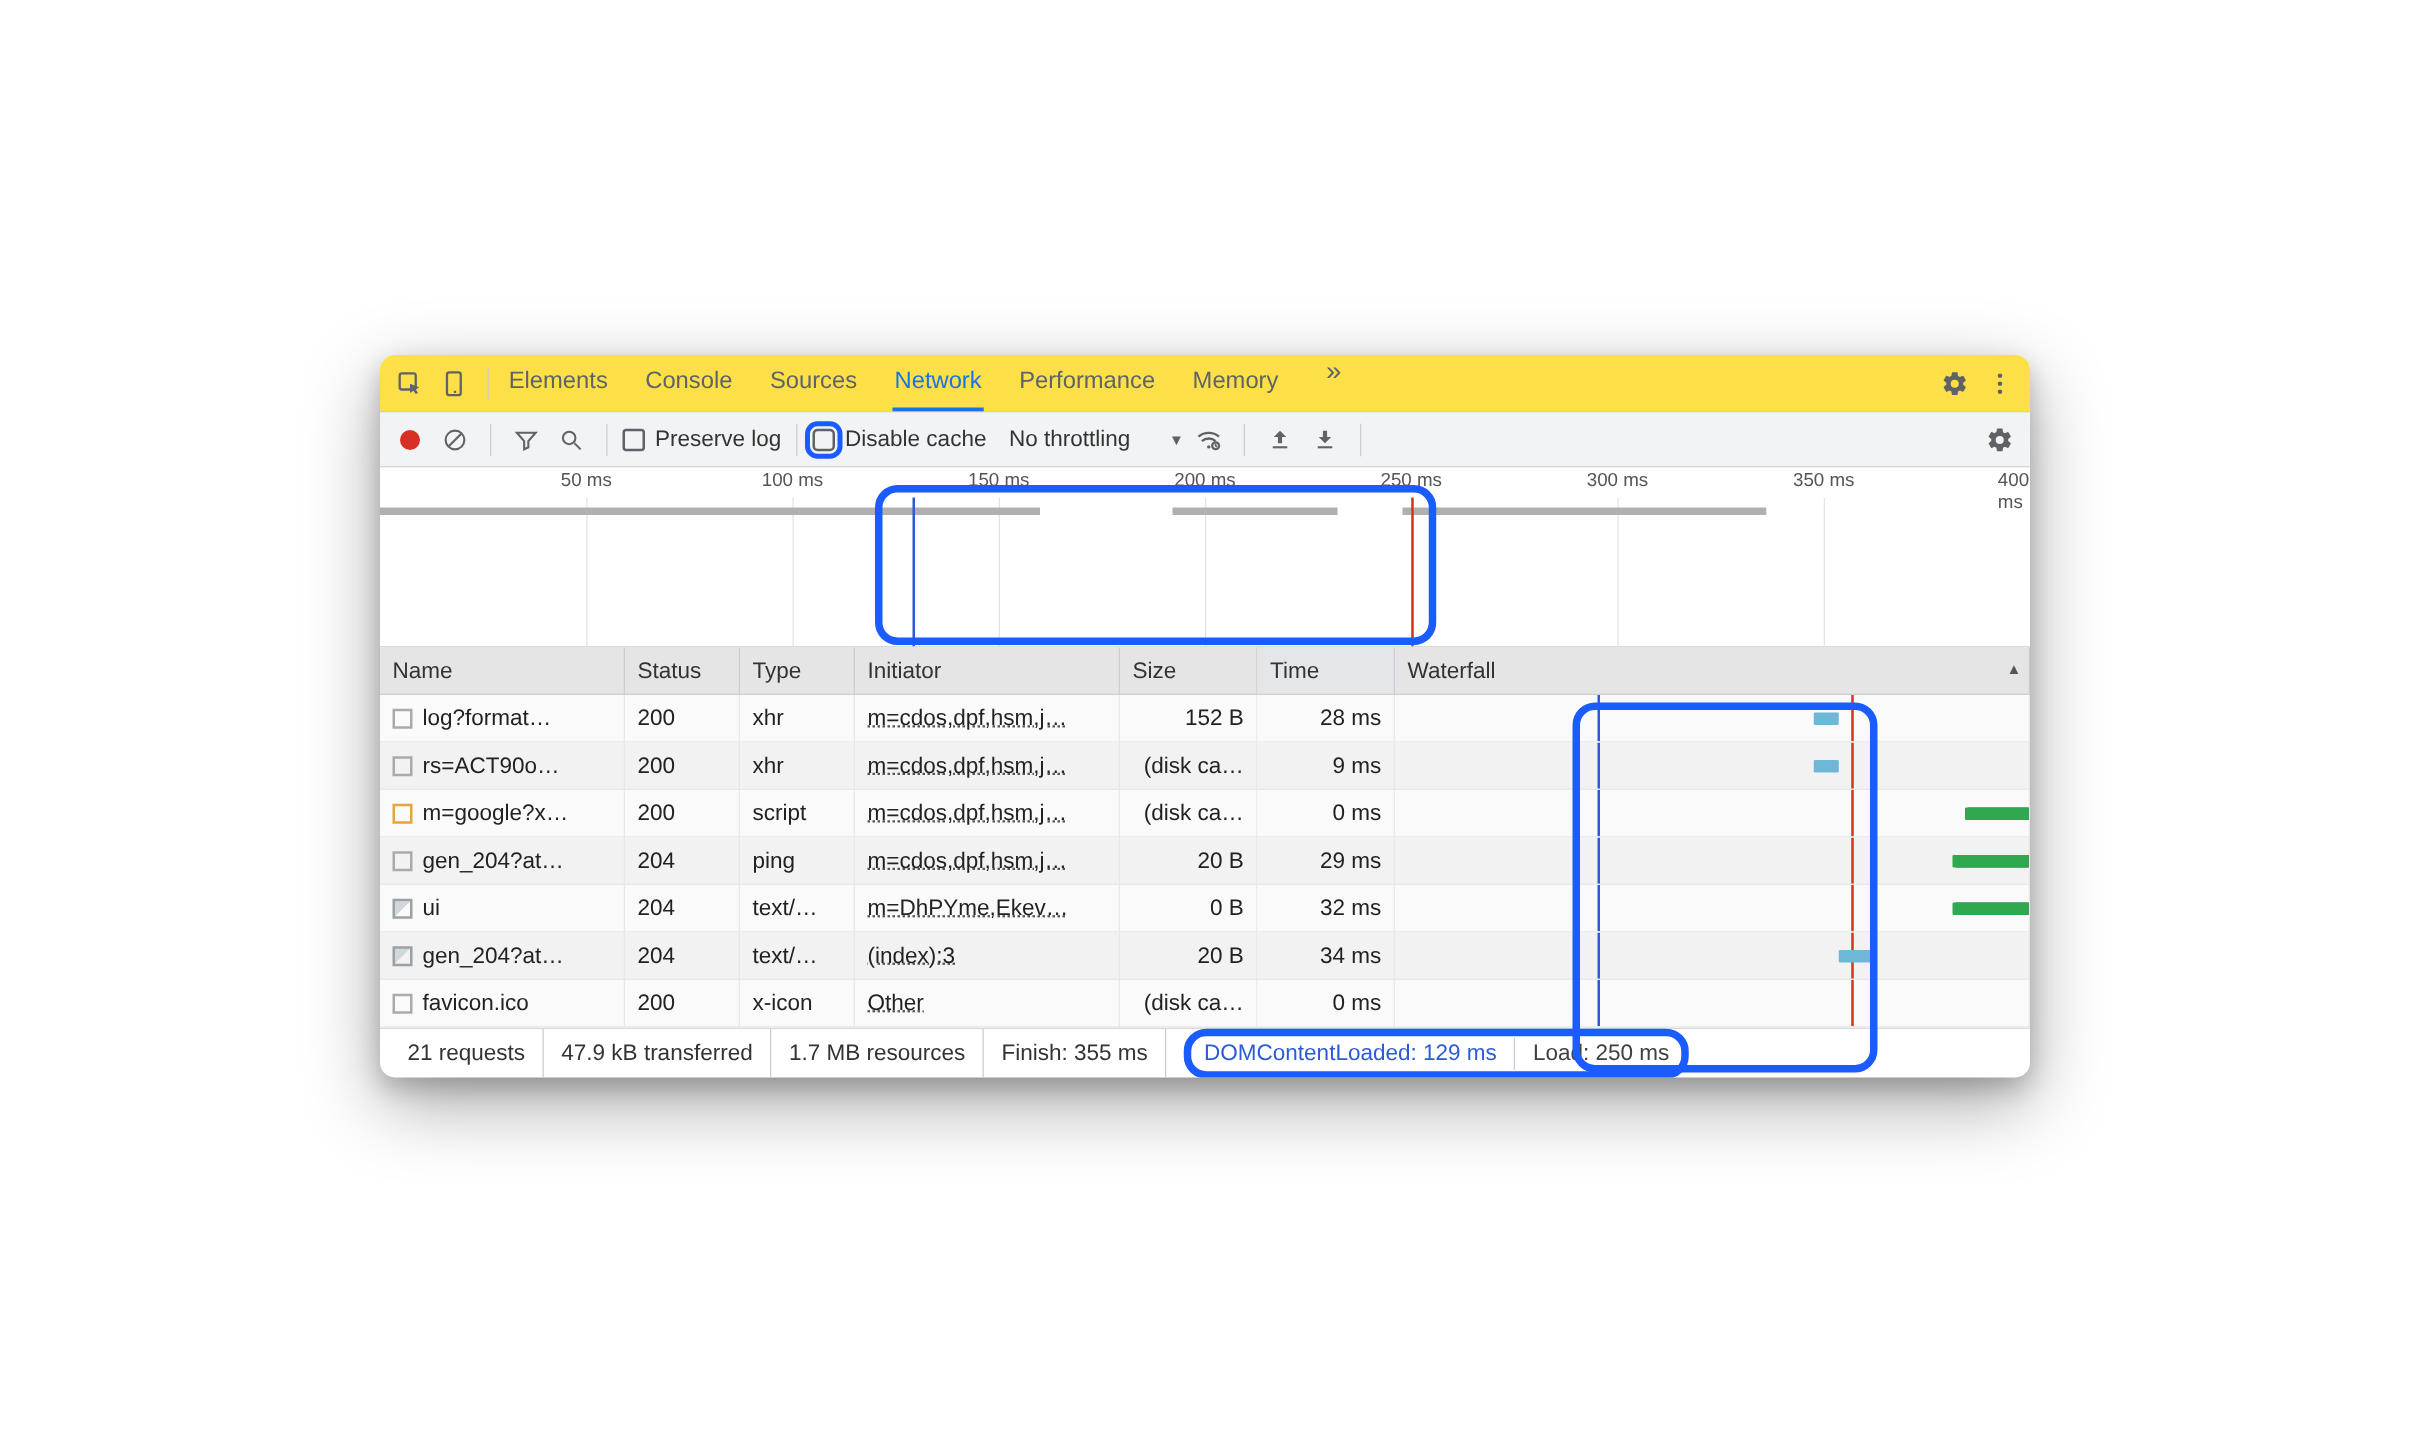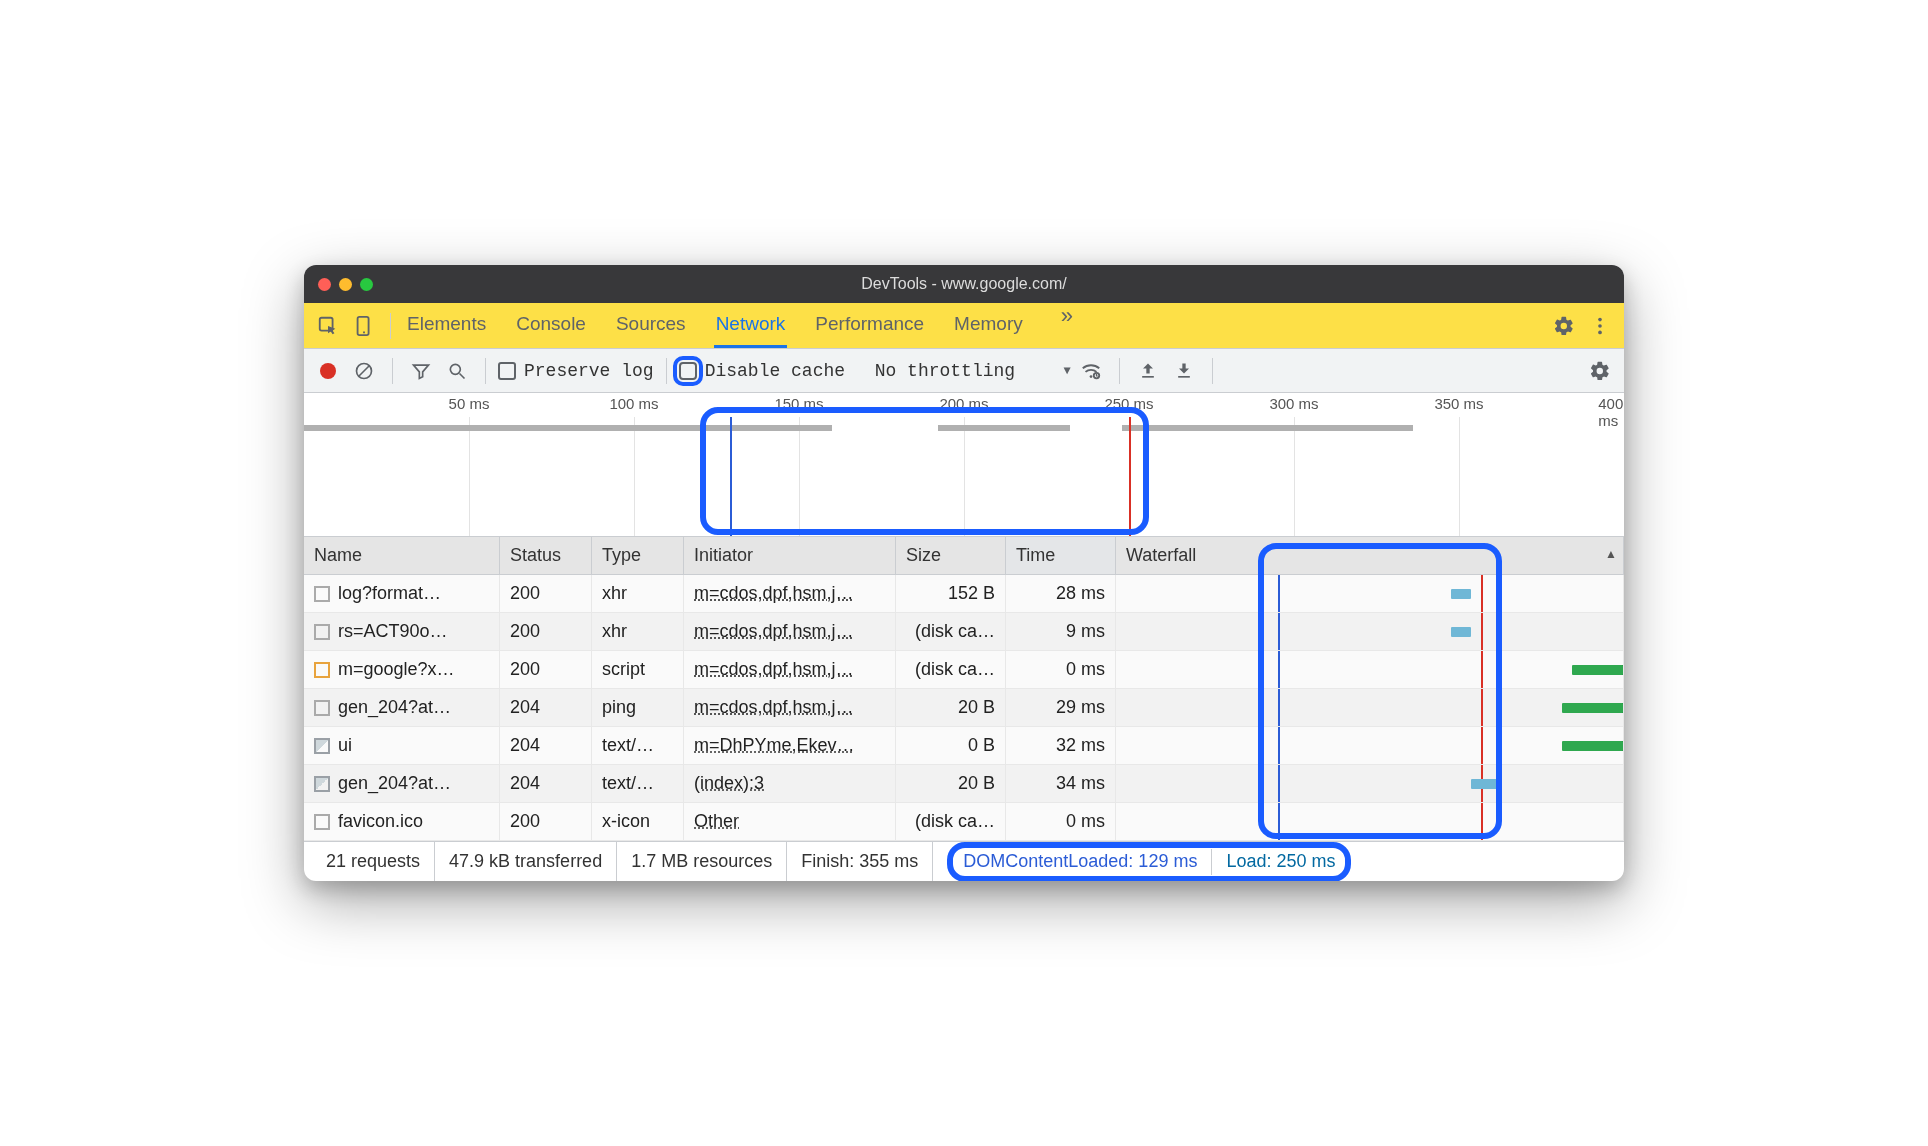--- a/index.html
+++ b/index.html
@@ -57,21 +57,21 @@
   .tabs { display:flex; gap:26px; margin-left:6px; font-size:19px; color:#5f6368; }
   .tabs .tab { padding:10px 2px; cursor:pointer; }
   .tabs .tab.active { color:#1a73e8; border-bottom:3px solid #1a73e8; }
   .tabbar .spacer { flex:1; }
   .tabbar .more { font-size:22px; color:#5f6368; padding:0 10px; cursor:pointer; }
 
   
   .toolbar {
     display:flex; align-items:center; height:44px;
     background:#f1f3f4; border-bottom:1px solid #cacdd1;
-    padding:0 8px; gap:4px; font-size:18px; color:#5f6368;font-family:Liberation Mono, monospace;
+    padding:0 8px; gap:4px; font-size:18px; color:#5f6368;
   }
   .toolbar .vdiv { width:1px; height:26px; background:#cacdd1; margin:0 8px; }
   .record-dot { width:16px;height:16px;border-radius:50%;background:#d93025; }
   .toolbar .btn { width:32px;height:32px;display:flex;align-items:center;justify-content:center;cursor:pointer; }
   .checkbox {
     width:18px;height:18px;border:2px solid #5f6368;border-radius:3px;display:inline-block;
     margin-right:6px; vertical-align:middle;
   }
   .checkbox.highlighted { outline:4px solid #1a5cff; outline-offset:2px; border-radius:4px; }
   .toolbar label { display:flex; align-items:center; gap:2px; cursor:pointer; color:#333; }
@@ -128,41 +128,33 @@
   .wf-chip.green { background:#2fa84f; box-shadow:2px 0 0 #1b6e33; }
 
   
   .statusbar {
     display:flex; align-items:center; height:40px; border-top:1px solid #cacdd1;
     font-size:18px; color:#333; padding:0 8px; gap:0;
   }
   .statusbar .seg { padding:1px 14px; border-right:1px solid #cacdd1; height:100%; display:flex;align-items:center; }
   .statusbar .seg:last-child { border-right:none; }
   .statusbar .dcl { color:#2b5cd6; }
-  .statusbar .load { color:#0369a1; }
+  .statusbar .load { color:#404040; }
   .statusbar .callout2 {
     border:6px solid #1a5cff; border-radius:18px; padding:0 10px; height:40px;
     display:flex; align-items:center;
   }
 
   svg { display:block; }
 </style>
 </head>
 <body>
 
 <div class="window">
 
-  <div class="titlebar">
-    <div class="traffic-lights">
-      <span class="tl-red"></span>
-      <span class="tl-yellow"></span>
-      <span class="tl-green"></span>
-    </div>
-    <div class="titlebar-title">DevTools - www.google.com/</div>
-  </div>
 
   <div class="tabbar">
     <div class="iconbtn">
       <svg width="22" height="22" viewBox="0 0 24 24" fill="none" stroke="#5f6368" stroke-width="2">
           <rect x="3" y="3" width="14" height="14" rx="2"></rect>
           <path d="M12 12l8 3-3 2 2 3-2 1-2-3-3 2z" fill="#5f6368" stroke="none"></path>
         </svg>
     </div>
     <div class="iconbtn">
       <svg width="22" height="22" viewBox="0 0 24 24" fill="none" stroke="#5f6368" stroke-width="2">

